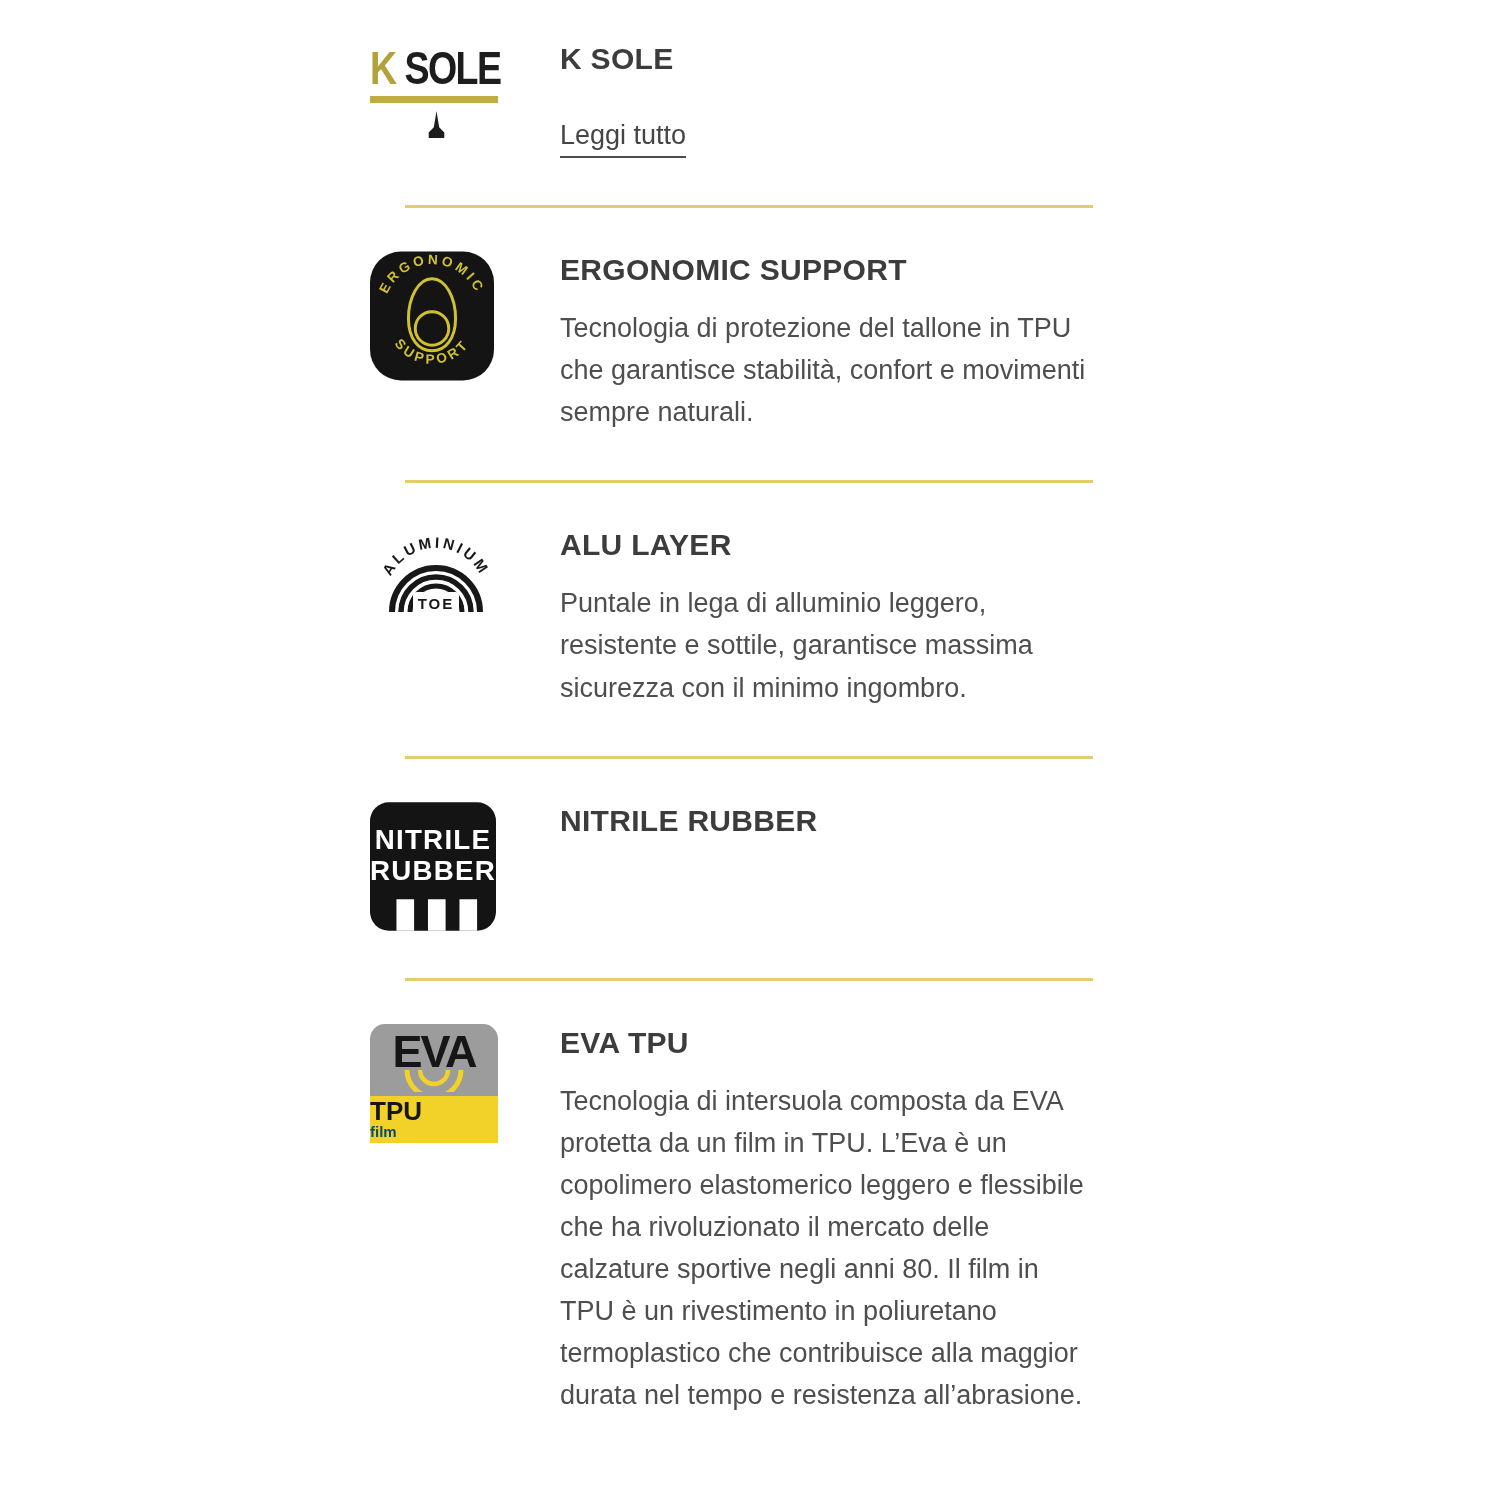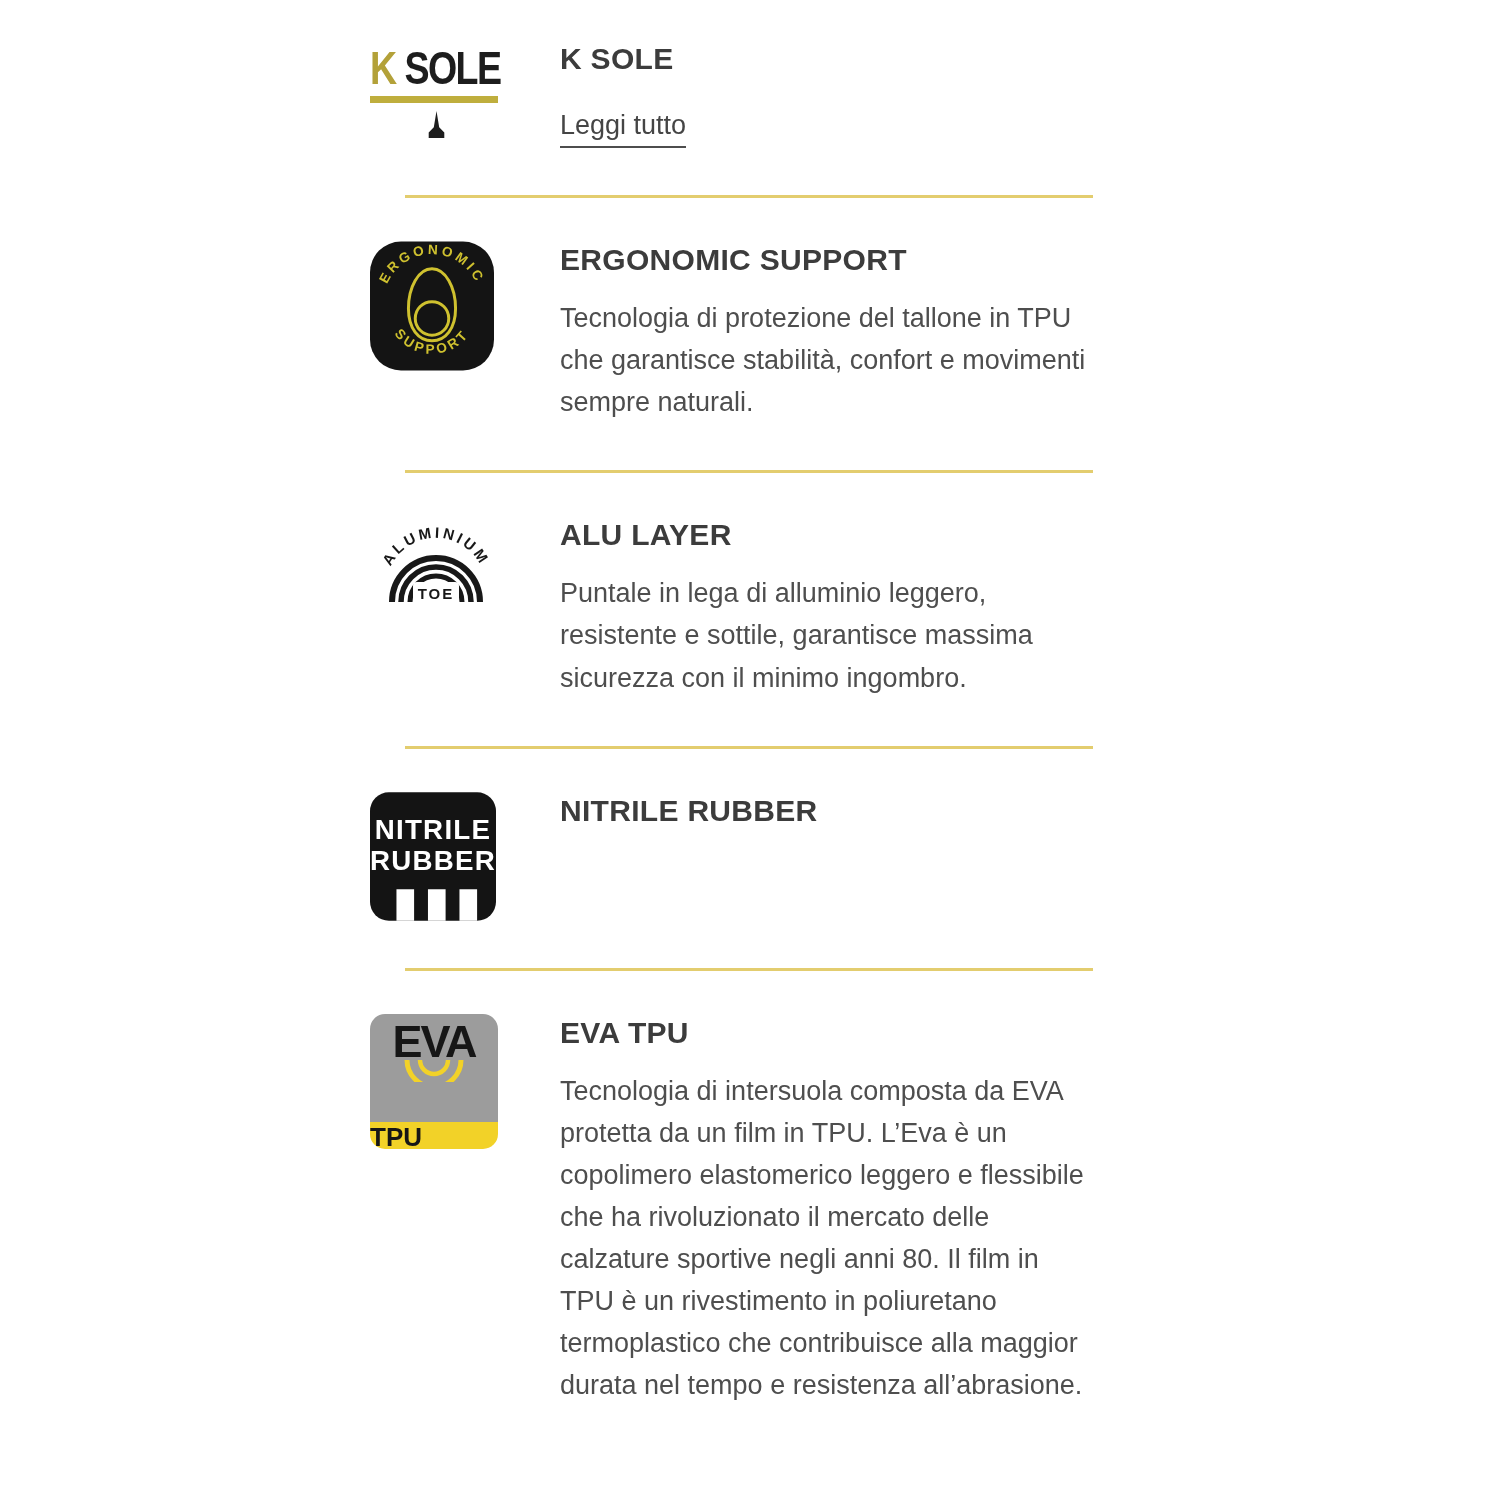--- a/index.html
+++ b/index.html
@@ -18,21 +18,21 @@
   .icon-col { width: 133px; flex: 0 0 133px; }
   .text-col { flex: 1; padding-left: 22px; padding-top: 2px; }
   .feature-title {
     font-size: 30px; font-weight: bold; color: #3c3c3c;
     letter-spacing: 0.3px; margin-bottom: 20px;
   }
   .feature-desc {
     font-size: 27px; color: #4e4e4e; line-height: 1.56;
   }
   .read-more {
-    display: inline-block; margin-top: 14px;
+    display: inline-block; margin-top: 24px;
     font-size: 27px; color: #454545; text-decoration: none;
     padding-bottom: 5px; border-bottom: 2px solid #4e4e4e;
     cursor: pointer;
   }
   .divider {
     border: none; height: 3px; background: #e3cd6f;
     margin: 47px 0 43px 35px; width: 688px;
   }
 
   
@@ -54,21 +54,21 @@
   .ergo-curved { font-size: 11px; font-weight: bold; letter-spacing: 2.6px; fill: #cfc12f; }
   .alu-curved { font-size: 15px; font-weight: bold; letter-spacing: 3px; fill: #181818; }
   .alu-toe { font-size: 15px; font-weight: bold; letter-spacing: 2px; fill: #181818; }
   .nitrile-text { font-size: 22px; font-weight: bold; letter-spacing: 1px; fill: #ffffff; }
 
   
   .badge-eva {
     width: 128px; height: 135px; border-radius: 15px; overflow: hidden;
   }
   .eva-top {
-    height: 108px; background: #9c9c9c; text-align: center; padding-top: 8px;
+    height: 72px; background: #9c9c9c; text-align: center; padding-top: 8px;
   }
   .eva-word {
     font-size: 45px; font-weight: bold; letter-spacing: -2px;
     color: #161616; line-height: 0.9;
   }
   .eva-arcs { display: block; margin: -4px auto 0; }
   .eva-bottom {
     height: 47px; background: #f2d228; text-align: left; padding-top: 2px;
   }
   .eva-tpu { font-size: 26px; font-weight: bold; color: #161616; line-height: 1; }

